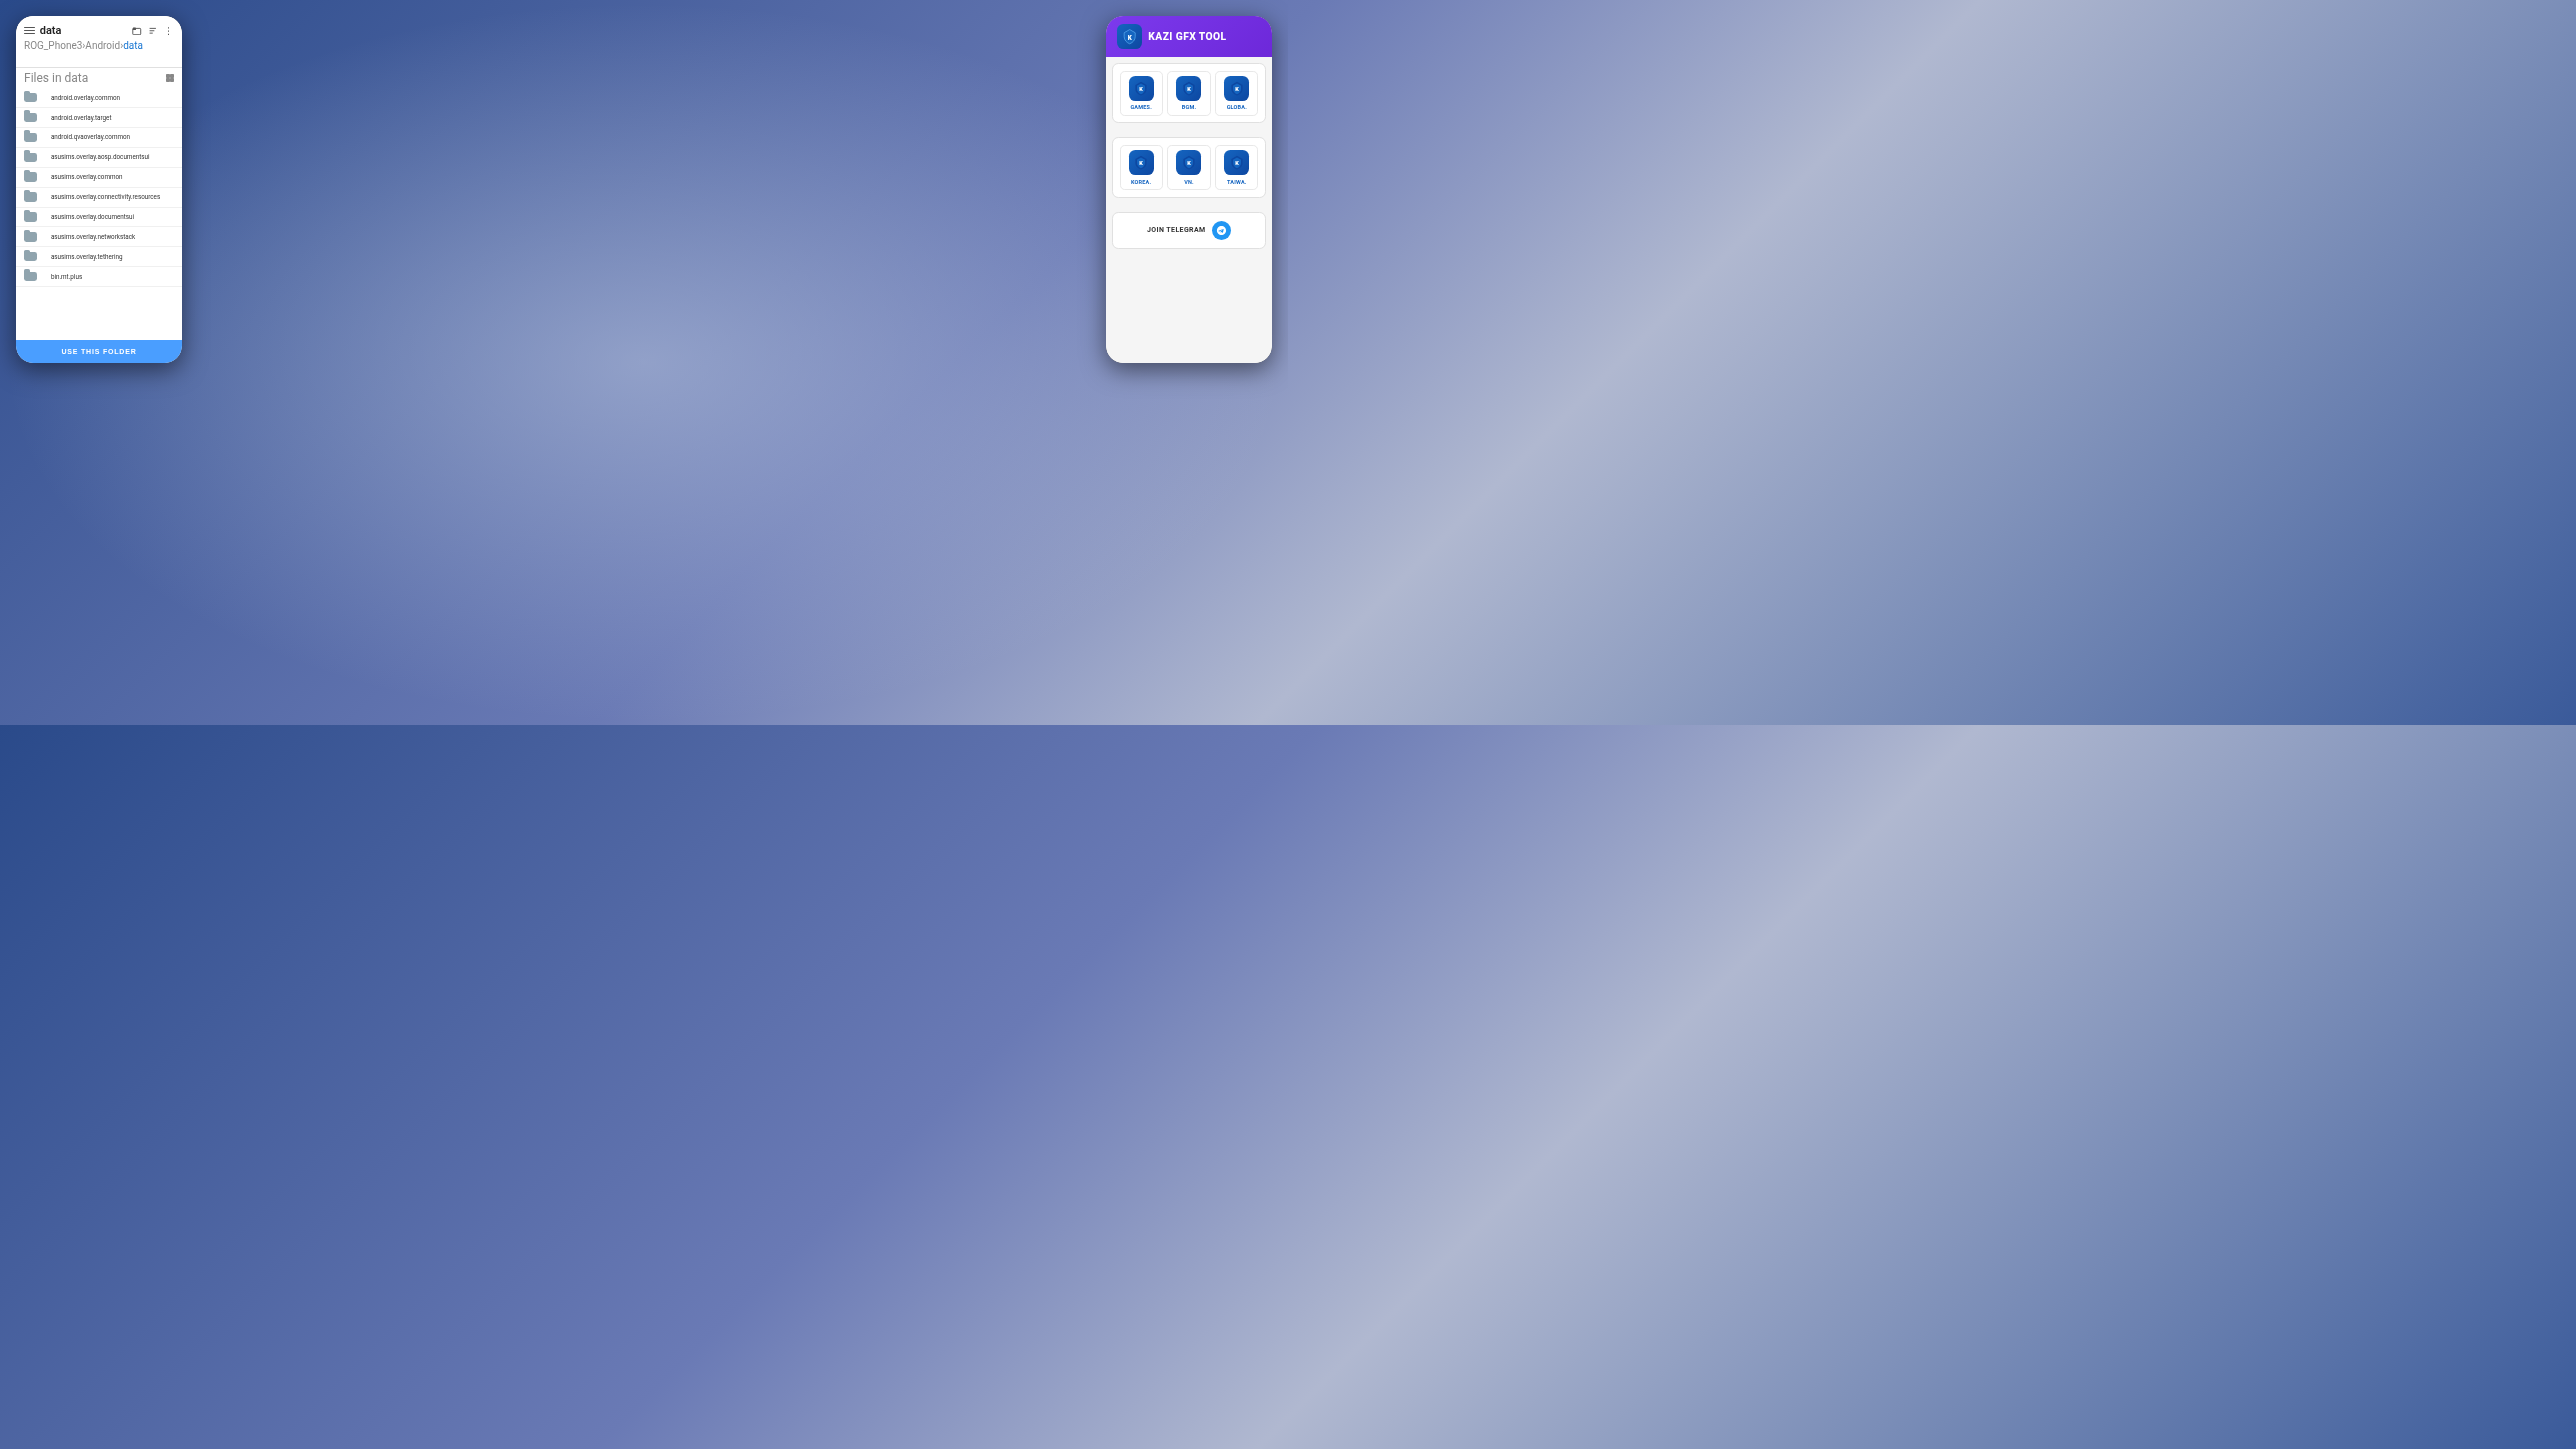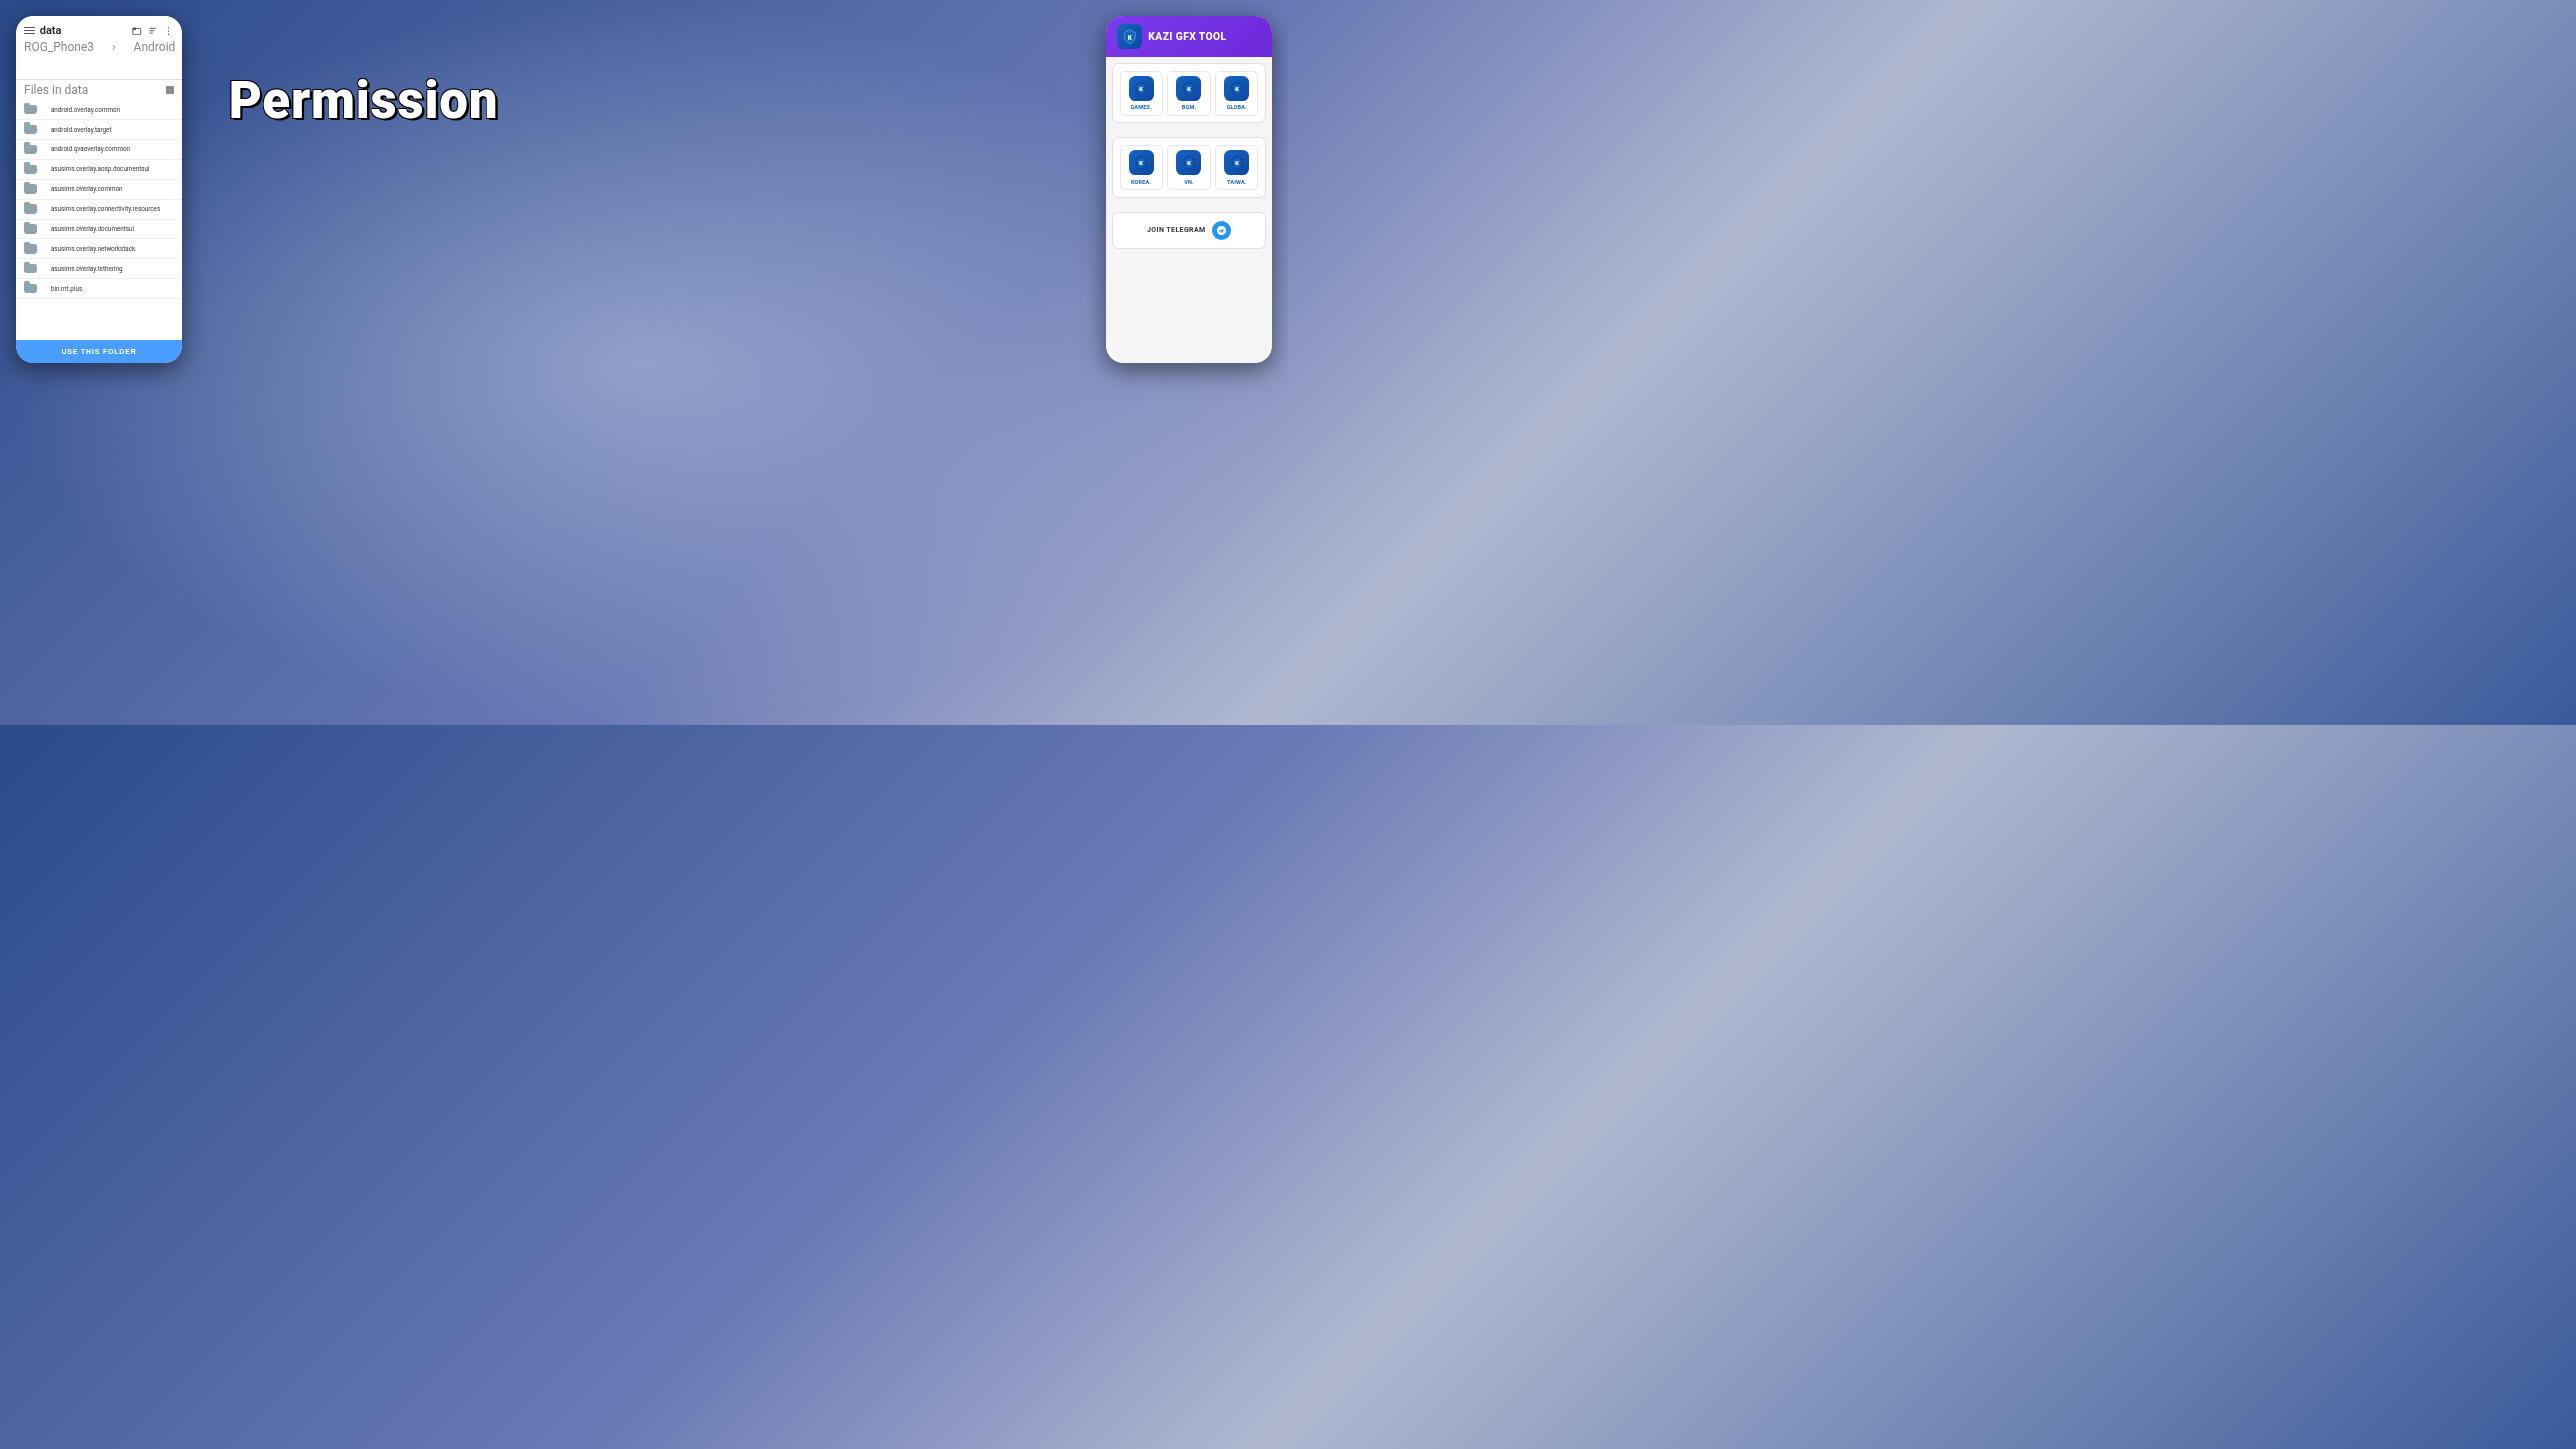--- a/index.html
+++ b/index.html
@@ -125,24 +125,24 @@
       display: flex;
       align-items: center;
       justify-content: center;
       color: #555;
       font-size: 9.5px;
     }
 
     .breadcrumb {
       display: flex;
       align-items: center;
-      gap: 18px;
-      font-size: 12px;
+      gap: 0;
+      font-size: 10px;
       color: #888;
-      margin-bottom: 20px;
+      margin-bottom: 11px;
     }
 
     .breadcrumb span { color: #888; }
     .breadcrumb .active { color: #1976d2; }
     .breadcrumb-sep { color: #aaa; }
 
     .files-label {
       display: flex;
       justify-content: space-between;
       align-items: center;
@@ -444,21 +444,20 @@
       <div class="file-item">
         <div class="folder-icon"></div>
         <span class="file-name">bin.mt.plus</span>
       </div>
     </div>
     <button class="use-folder-btn">USE THIS FOLDER</button>
   </div>
 </div>
 
 <div class="center-labels">
-  <div class="label-permission">Permission</div>
 </div>
 
 <div class="phone-right">
   <div class="phone-right-inner">
     <div class="kazi-header">
       <div class="kazi-logo">
         <svg width="17.4" height="17.4" viewBox="0 0 22 22" fill="none" style="font-size:10px">
           <path d="M11 2L4 6v5c0 4 3 7.5 7 9 4-1.5 7-5 7-9V6L11 2z" fill="#1565c0" stroke="#64b5f6" stroke-width="0.8"></path>
           <text x="11" y="15" text-anchor="middle" font-size="8" font-weight="900" fill="white">K</text>
         </svg>

